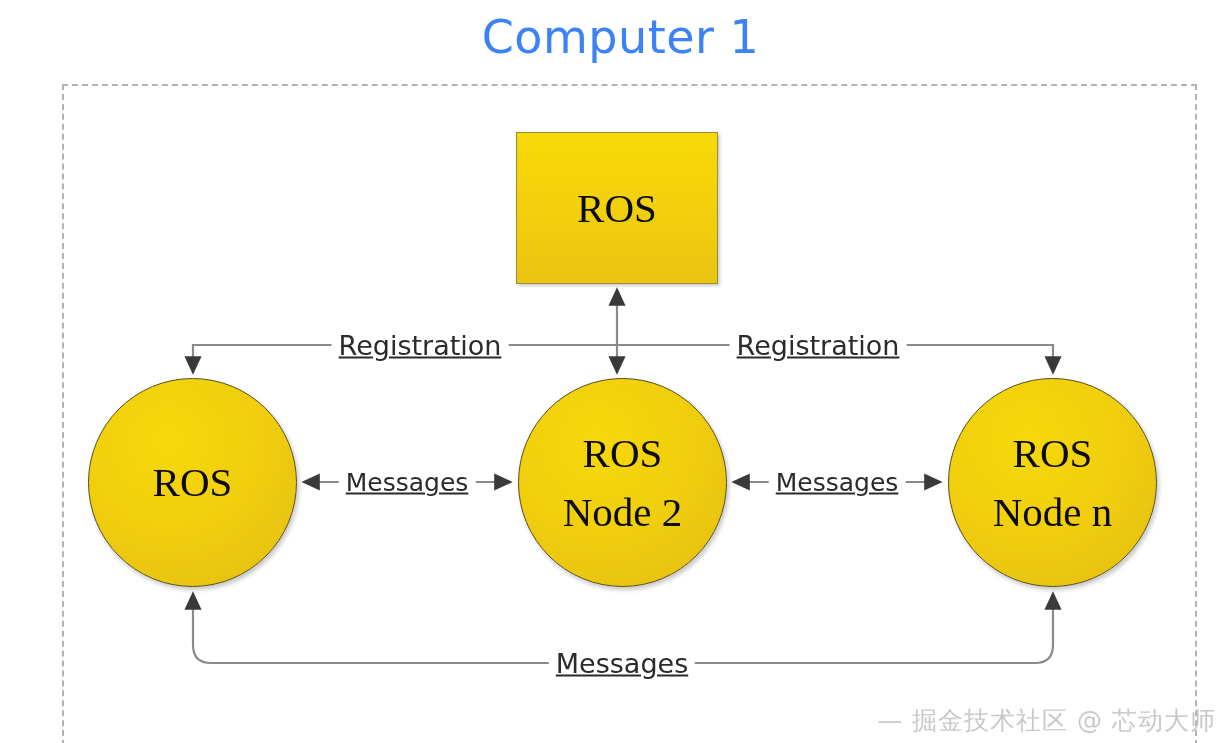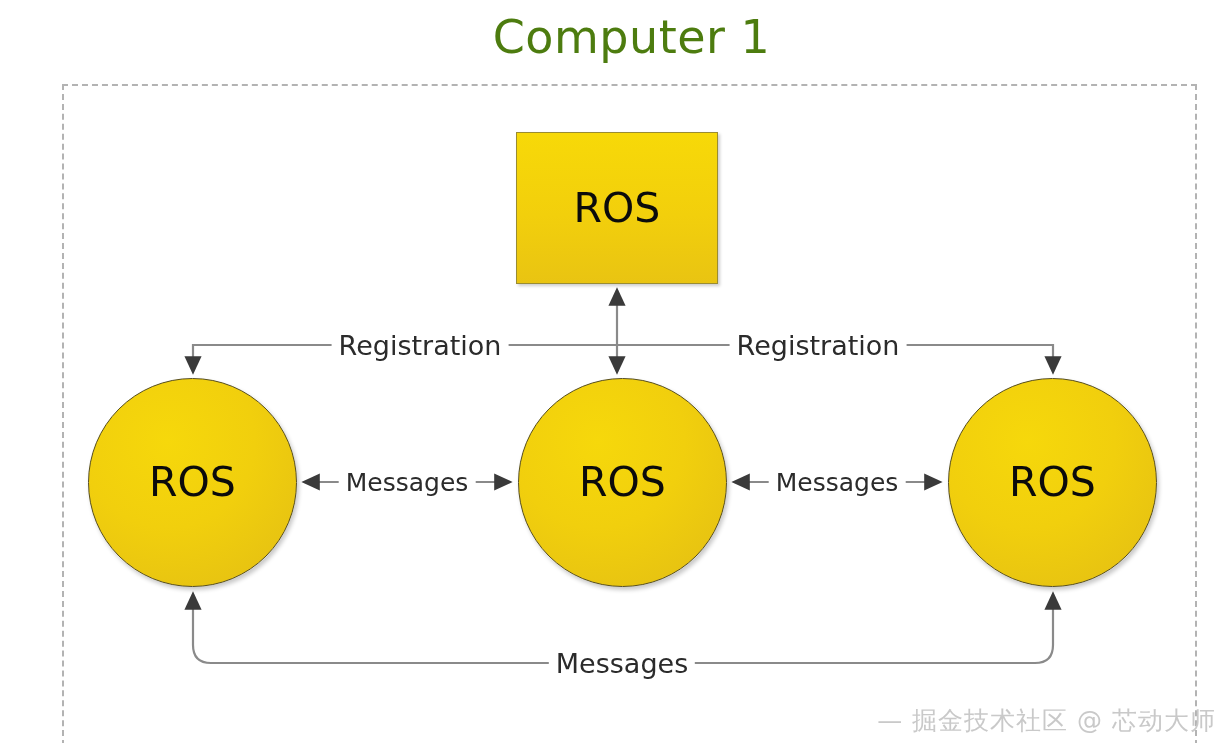--- a/index.html
+++ b/index.html
@@ -14,27 +14,27 @@
     position: relative;
     width: 1232px;
     height: 743px;
     background: #ffffff;
     overflow: hidden;
   }
 
   
   .diagram-title {
     position: absolute;
-    left: 64px;
+    left: 53px;
     top: 12px;
     width: 1135px;
     text-align: center;
     font-size: 46px;
     font-weight: 400;
-    color: #4d7c0f;
+    color: #3b82f6;
     letter-spacing: 0.5px;
     line-height: 1.1;
     white-space: nowrap;
   }
 
   
   .boundary {
     position: absolute;
     left: 62px;
     top: 84px;
@@ -92,32 +92,33 @@
     justify-content: center;
     color: #0b0b0b;
     font-size: 41px;
     line-height: 1.42;
     text-align: center;
   }
   .node-1 { left: 88px;  top: 378px; }
   .node-2 { left: 518px; top: 378px; }
   .node-n { left: 948px; top: 378px; }
 
-  .line-1, .line-2 { display: block; }
+  .line-1, .line-2 { display: block; font-family: Liberation Serif, serif; }
 
   
   .edge-label {
     position: absolute;
     font-size: 27px;
     color: #2b2b2b;
     background: #ffffff;
     padding: 0 7px;
     white-space: nowrap;
     transform: translate(-50%, -50%);
     line-height: 1;
+    text-decoration: underline;
   }
   .edge-label.small {
     font-size: 25px;
   }
 
   
   .watermark {
     position: absolute;
     right: 16px;
     bottom: 6px;
@@ -166,24 +167,26 @@
   <div class="master-box">
     <span class="line-1">ROS</span>
   </div>
 
   <div class="node node-1">
     <span class="line-1">ROS</span>
   </div>
 
   <div class="node node-2">
     <span class="line-1">ROS</span>
+    <span class="line-2">Node 2</span>
   </div>
 
   <div class="node node-n">
     <span class="line-1">ROS</span>
+    <span class="line-2">Node n</span>
   </div>
 
   <div class="edge-label" style="left:420px; top:345px;">Registration</div>
 
   <div class="edge-label" style="left:818px; top:345px;">Registration</div>
 
   <div class="edge-label small" style="left:407px; top:482px;">Messages</div>
 
   <div class="edge-label small" style="left:837px; top:482px;">Messages</div>
 

